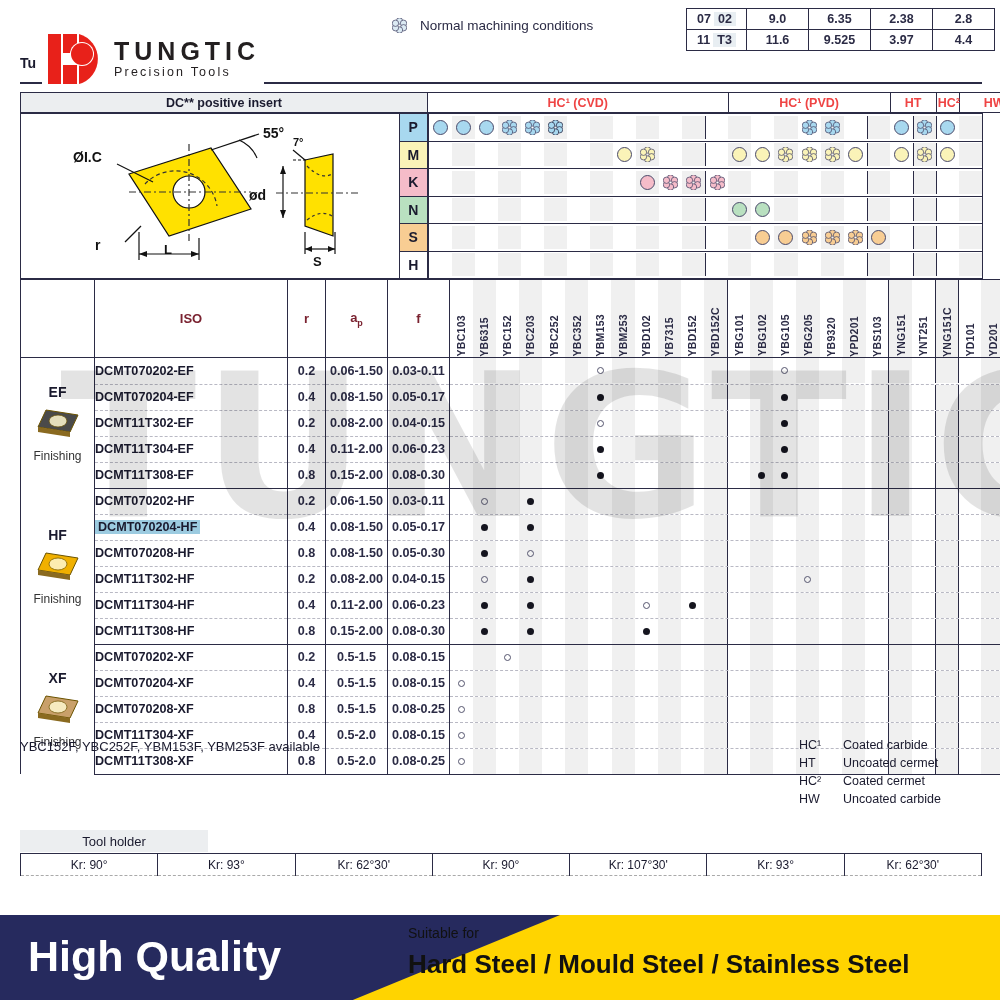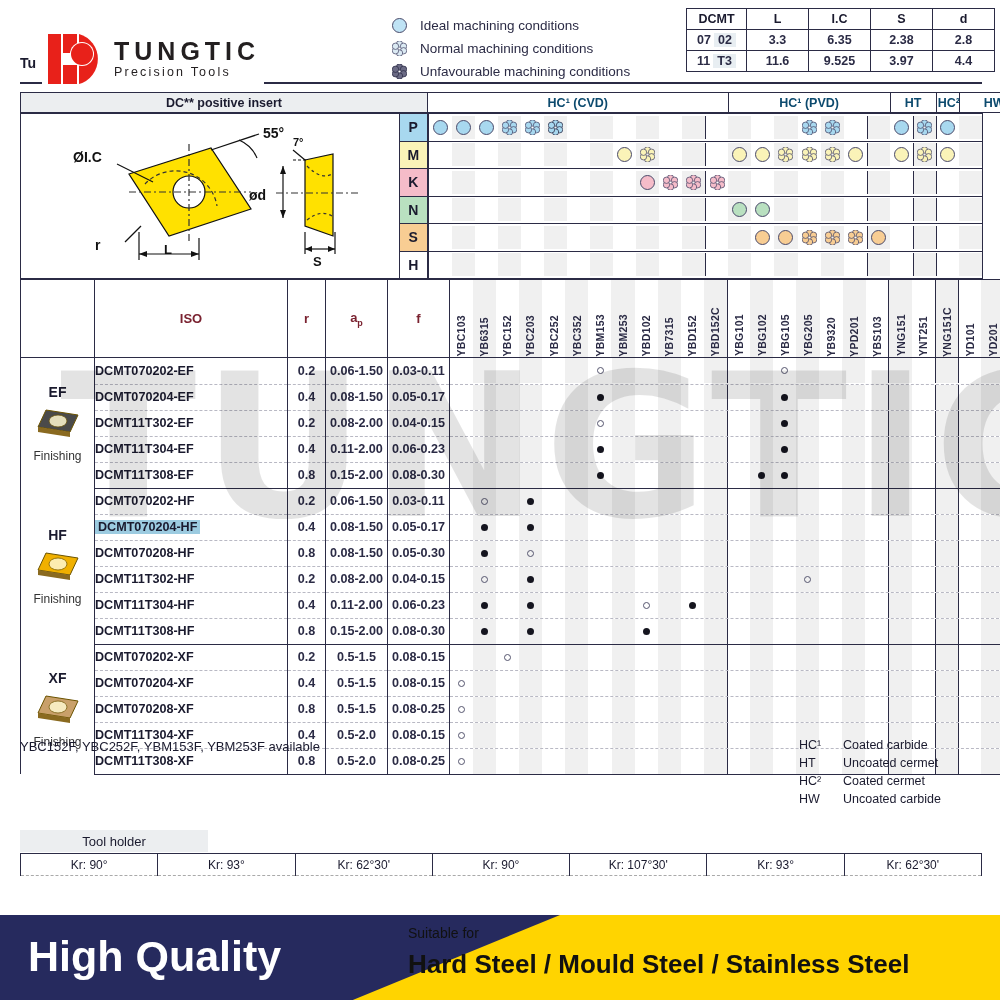--- a/index.html
+++ b/index.html
@@ -42,21 +42,21 @@
   #dims th, #dims td { border:1px solid #2b2b45; font-size:12.5px; text-align:center; padding:2px 0; width:62px; height:21px; font-weight:bold;}
   #dims th:first-child, #dims td:first-child { width:60px; }
   #dims td { font-weight:bold; color:#2b2b45;}
   #dims .sz2 { background:#e8eef2; padding:0 4px; margin-left:3px;}
 
   
   #grid { position:absolute; left:20px; top:92px; width:962px; }
 
   
   #band { width:962px; border-collapse:collapse; table-layout:fixed;}
-  #band td { border:1px solid #2b2b45; font-size:12.5px; text-align:center; height:20px; color:#0c4a6e; font-weight:bold;}
+  #band td { border:1px solid #2b2b45; font-size:12.5px; text-align:center; height:20px; color:#ef4444; font-weight:bold;}
   #band td.capt { background:#eceef0; color:#1a1a2e; font-weight:bold; font-size:12.5px;}
 
   
   #pm { width:962px; border-collapse:collapse; table-layout:fixed; }
   #pm td { border:1px solid #2b2b45; height:23px; padding:0; }
   #pm td.lab { width:28px; text-align:center; font-weight:bold; font-size:14px; border-right:2px solid #2b2b45;}
   .cellstrip { display:flex; height:100%; align-items:center; }
   .cu { width:23.07px; height:23px; display:flex; align-items:center; justify-content:center; }
   .cu.shade { background:#f0f0f0; }
 
@@ -126,64 +126,38 @@
   </div>
   <div id="logo-text">
     <div class="logo-name">TUNGTIC</div>
     <div class="logo-sub">Precision Tools</div>
   </div>
 </div>
 
 <div id="legend">
     <div class="leg-row">
       <span style="display: inline-flex; width: 16px;">
-        <span class="mk" style="background: rgb(191, 227, 245);"></span>
-      </span>
-      <span class="leg-txt">Ideal machining conditions</span>
-    </div>
-    <div class="leg-row">
-      <span style="display: inline-flex; width: 16px;">
         <svg width="15" height="15" viewBox="0 0 16 16">
           <circle cx="8" cy="3.2" r="3.4" fill="#dbeaf3" stroke="#4a4a6a" stroke-width="0.8"></circle>
           <circle cx="12.3" cy="5.6" r="3.4" fill="#dbeaf3" stroke="#4a4a6a" stroke-width="0.8"></circle>
           <circle cx="12.3" cy="10.4" r="3.4" fill="#dbeaf3" stroke="#4a4a6a" stroke-width="0.8"></circle>
           <circle cx="8" cy="12.8" r="3.4" fill="#dbeaf3" stroke="#4a4a6a" stroke-width="0.8"></circle>
           <circle cx="3.7" cy="10.4" r="3.4" fill="#dbeaf3" stroke="#4a4a6a" stroke-width="0.8"></circle>
           <circle cx="3.7" cy="5.6" r="3.4" fill="#dbeaf3" stroke="#4a4a6a" stroke-width="0.8"></circle>
         </svg>
       </span>
       <span class="leg-txt">Normal machining conditions</span>
     </div>
-    <div class="leg-row">
-      <span style="display: inline-flex; width: 16px;">
-        <svg width="15" height="15" viewBox="0 0 16 16">
-          <circle cx="8" cy="3.2" r="3.4" fill="#6b6b85" stroke="#2b2b45" stroke-width="0.8"></circle>
-          <circle cx="12.3" cy="5.6" r="3.4" fill="#6b6b85" stroke="#2b2b45" stroke-width="0.8"></circle>
-          <circle cx="12.3" cy="10.4" r="3.4" fill="#6b6b85" stroke="#2b2b45" stroke-width="0.8"></circle>
-          <circle cx="8" cy="12.8" r="3.4" fill="#6b6b85" stroke="#2b2b45" stroke-width="0.8"></circle>
-          <circle cx="3.7" cy="10.4" r="3.4" fill="#6b6b85" stroke="#2b2b45" stroke-width="0.8"></circle>
-          <circle cx="3.7" cy="5.6" r="3.4" fill="#6b6b85" stroke="#2b2b45" stroke-width="0.8"></circle>
-        </svg>
-      </span>
-      <span class="leg-txt">Unfavourable machining conditions</span>
-    </div>
   </div>
 
 <table id="dims">
     <tbody>
       <tr>
-        <th>DCMT</th>
-        <th>L</th>
-        <th>I.C</th>
-        <th>S</th>
-        <th>d</th>
-      </tr>
-      <tr>
         <td><span>07</span><span class="sz2">02</span></td>
-        <td>3.3</td>
+        <td>9.0</td>
         <td>6.35</td>
         <td>2.38</td>
         <td>2.8</td>
       </tr>
       <tr>
         <td><span>11</span><span class="sz2">T3</span></td>
         <td>11.6</td>
         <td>9.525</td>
         <td>3.97</td>
         <td>4.4</td>

